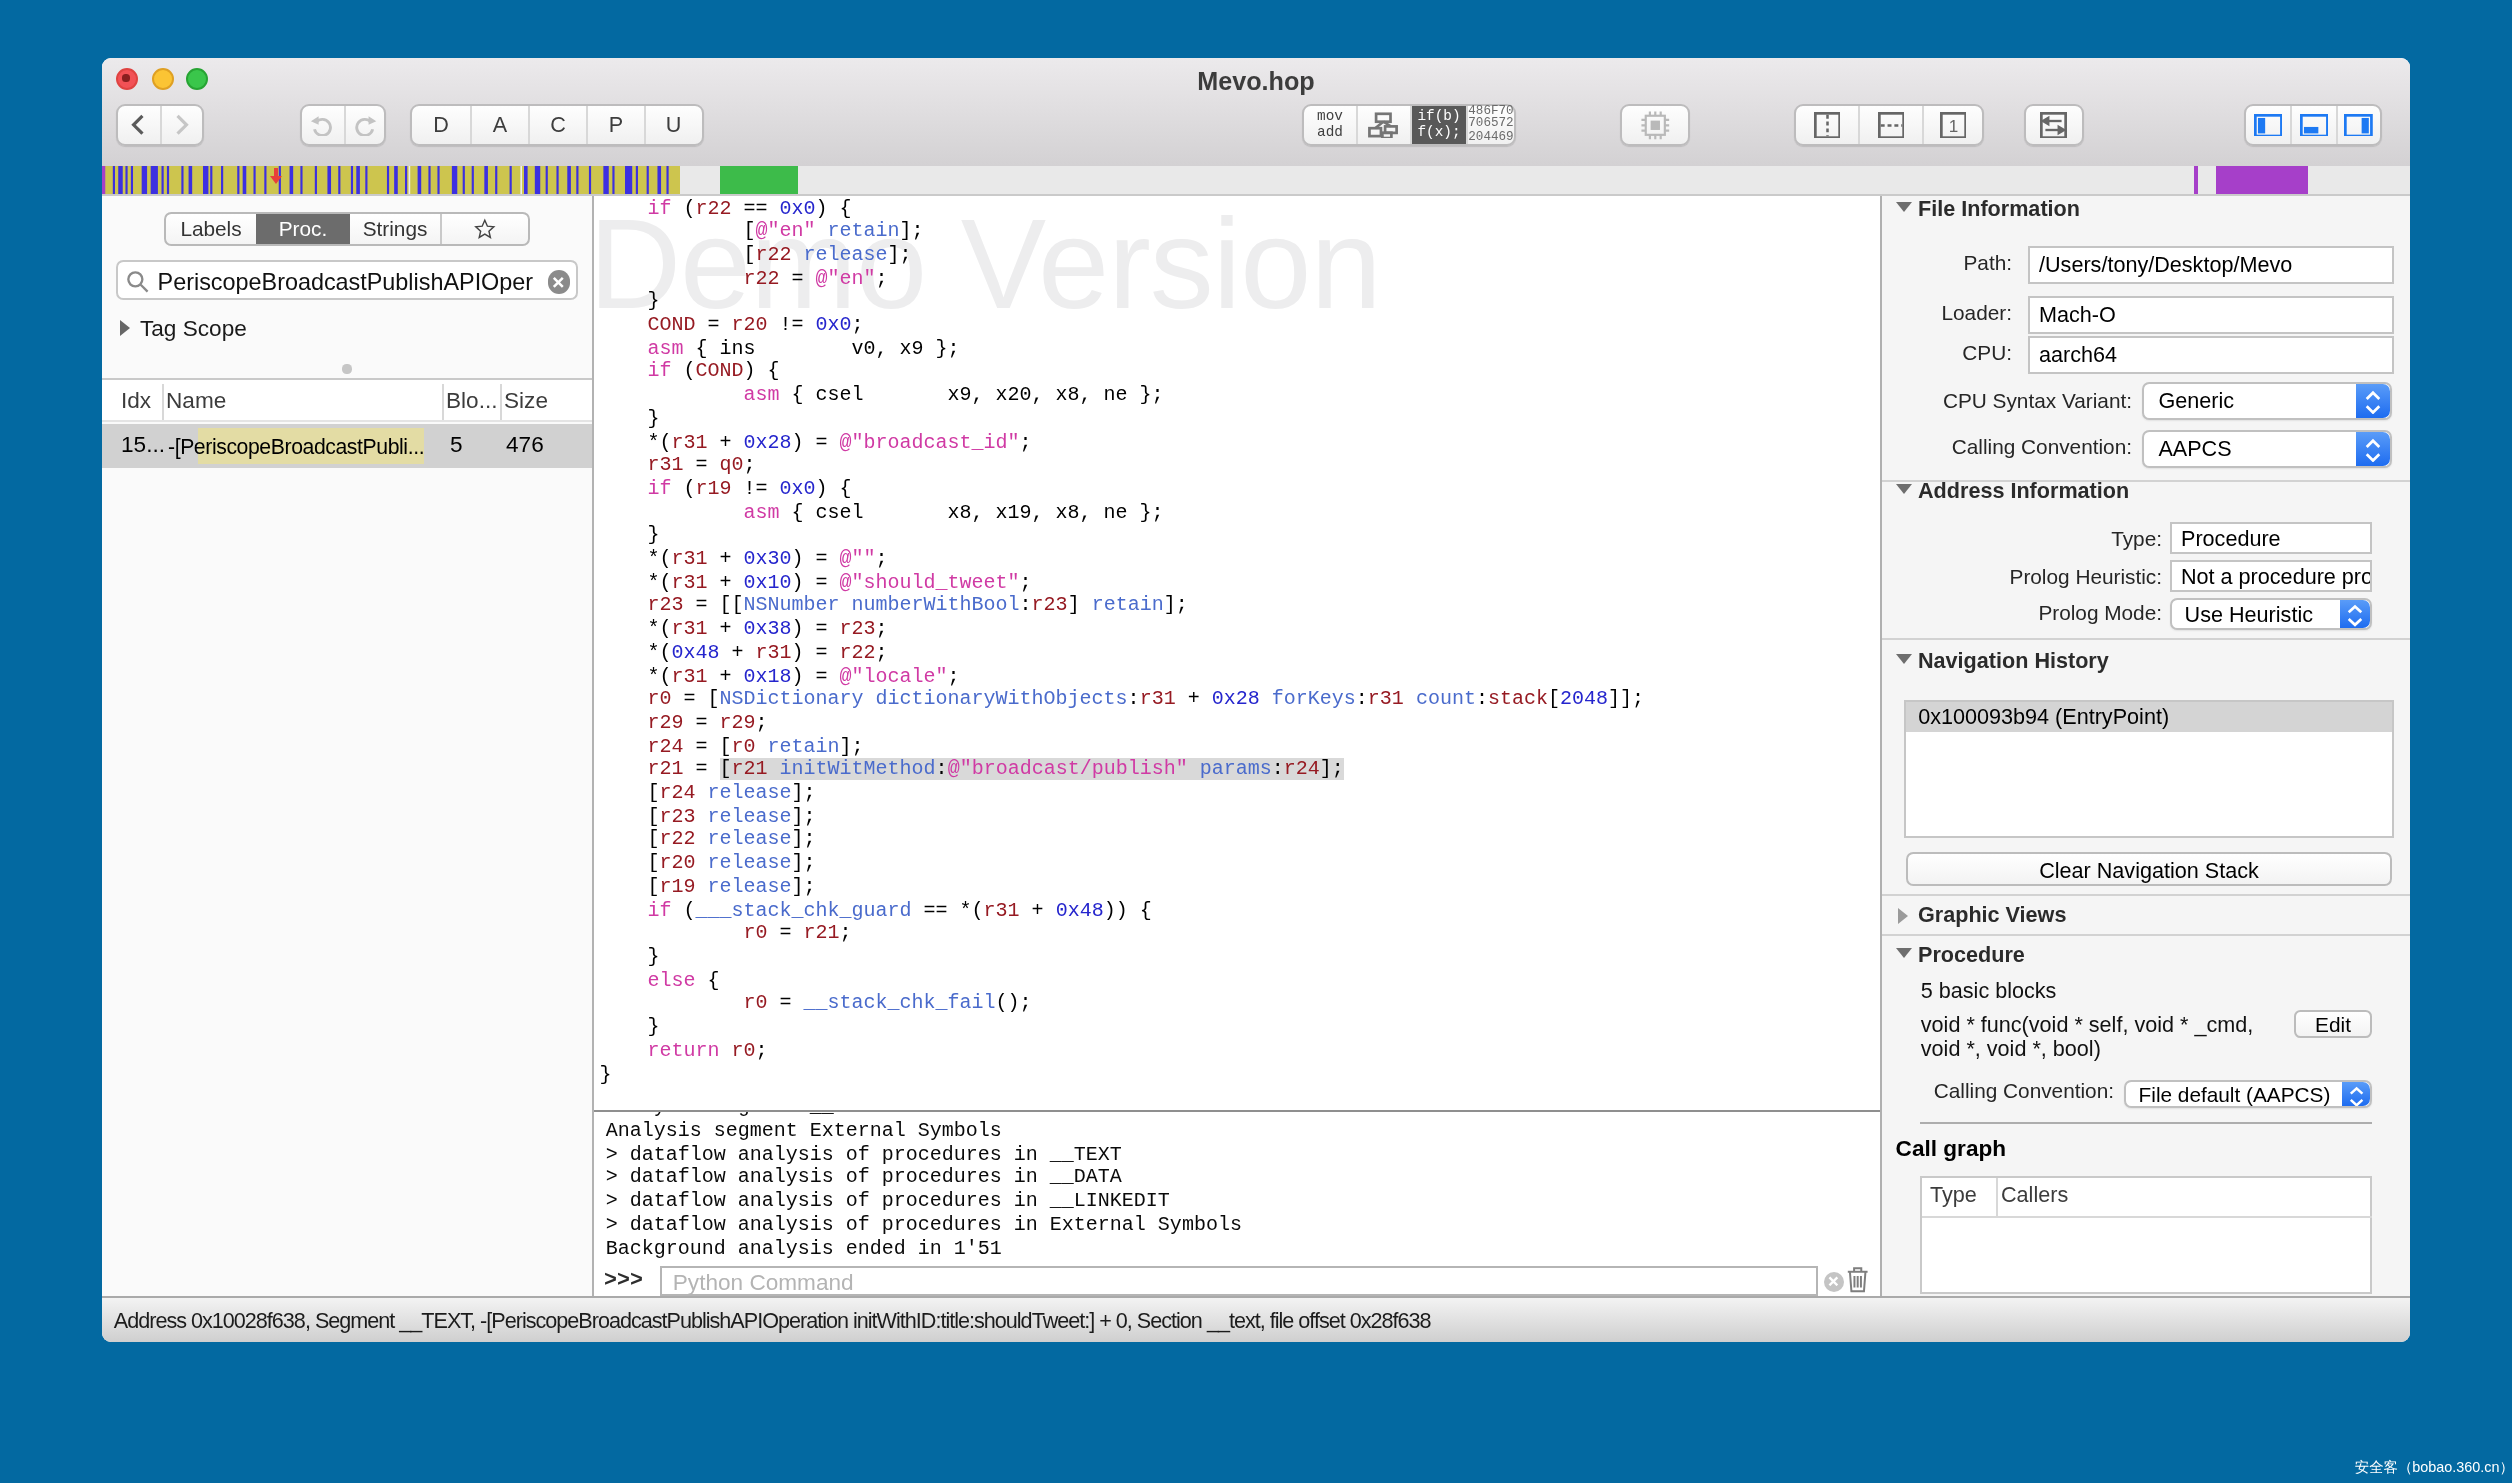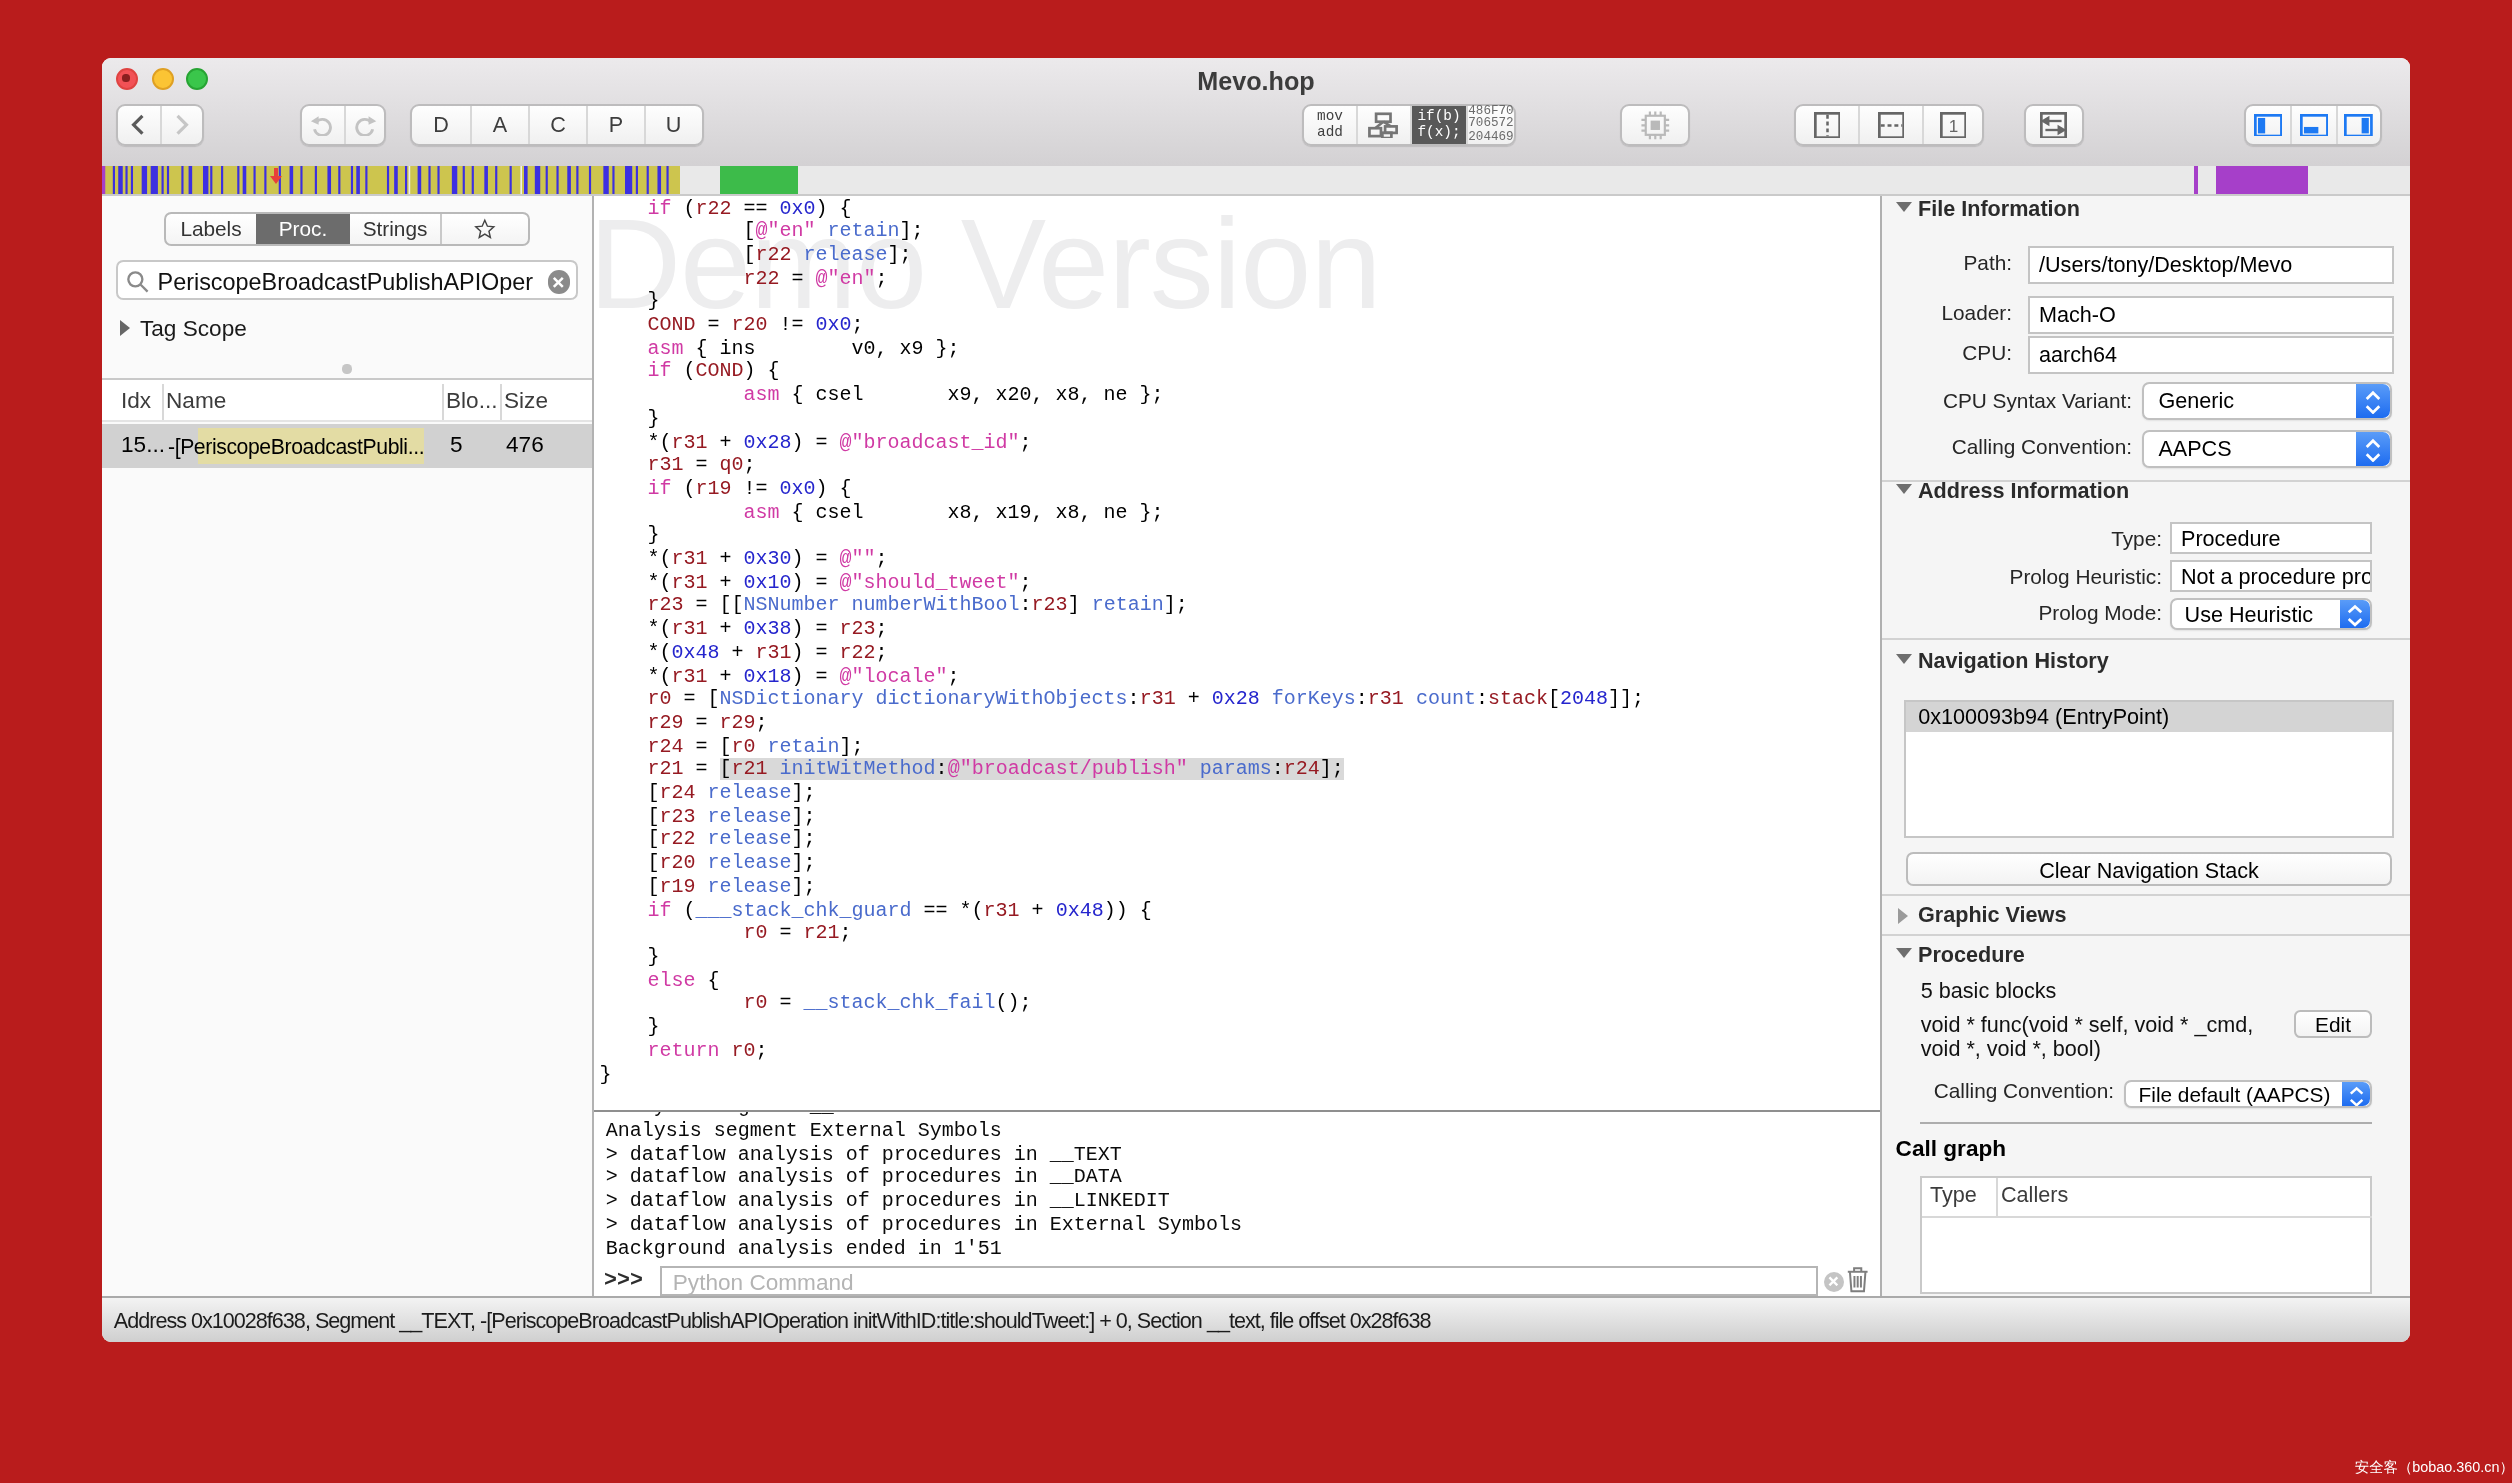--- a/index.html
+++ b/index.html
@@ -1,16 +1,16 @@
 <!DOCTYPE html>
 <html style="font-size:14.4px"><head>
 <meta charset="utf-8">
 <style>
 html,body{margin:0;padding:0;background:#000;}
-#page{width:2512px;height:1484px;overflow:hidden;position:relative;background:#b91c1c;}
+#page{width:2512px;height:1484px;overflow:hidden;position:relative;background:#0369a1;}
 #sc{width:1256px;height:742px;position:relative;transform:scale(2);transform-origin:0 0;}
 .abs{position:absolute;}
 .sans{font-family:"Liberation Sans",sans-serif;}
 .mono{font-family:"Liberation Mono",monospace;}
 #win{position:absolute;left:51px;top:29px;width:1154px;height:642px;border-radius:4.5px;background:#fff;overflow:hidden;}
 #hdr{position:absolute;left:0;top:0;width:1154px;height:54px;background:linear-gradient(#eceaec,#d3d1d3);border-bottom:0.9px solid #a9a9a9;}
 #title{position:absolute;left:0;top:4.5px;width:1154px;text-align:center;font-size:12.6px;font-weight:700;color:#3c3c3c;}
 .tl{position:absolute;top:5.1px;width:9px;height:9px;border-radius:50%;}
 .tbtn{position:absolute;top:22.6px;height:21.7px;background:linear-gradient(#fefefe,#f0f0f0);border:0.5px solid #bdbcbd;border-radius:4.5px;box-shadow:0 0.5px 0.5px rgba(0,0,0,.12);box-sizing:border-box;display:flex;}
 .seg{height:100%;display:flex;align-items:center;justify-content:center;box-sizing:border-box;}

